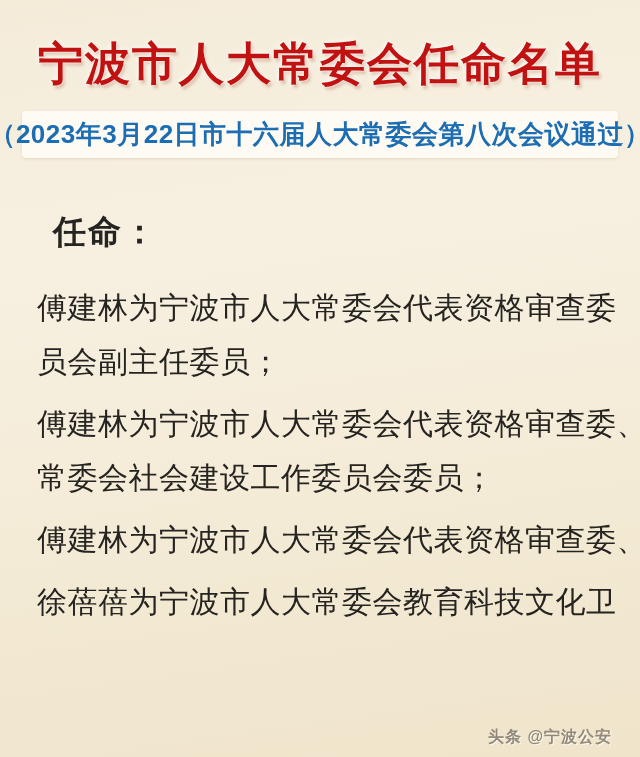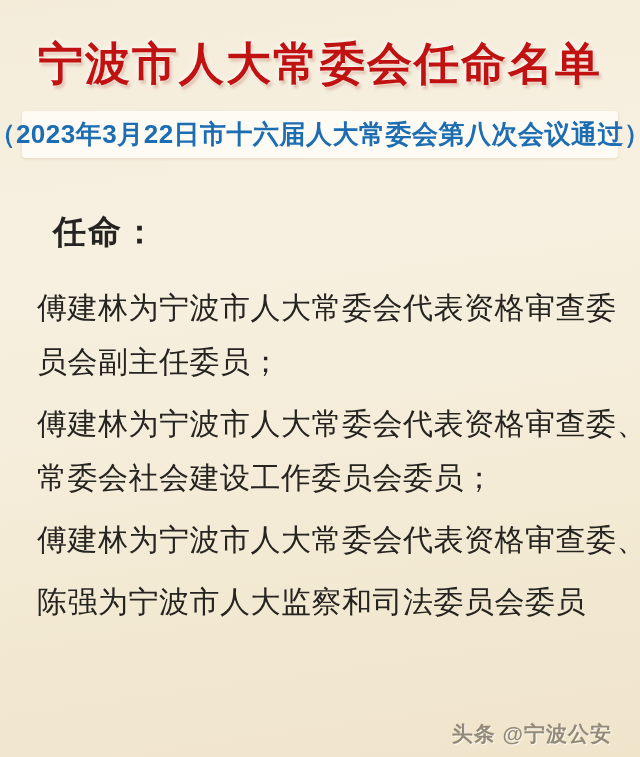--- a/index.html
+++ b/index.html
@@ -70,21 +70,21 @@
   .line {
     font-size: 30px;
     line-height: 54px;
     letter-spacing: 0.5px;
     white-space: nowrap;
   }
   .watermark {
     position: absolute;
     right: 28px;
     bottom: 9px;
-    font-size: 21px;
+    font-size: 16px;
     font-weight: bold;
     letter-spacing: 1px;
     color: rgba(122,111,92,0.8);
     text-shadow: 1px 1px 0 rgba(255,255,255,0.75);
     white-space: nowrap;
   }
 </style>
 </head>
 <body>
 
@@ -108,20 +108,20 @@
     <div class="para">
       <div class="line">傅建林为宁波市人大常委会代表资格审查委、</div>
       <div class="line">常委会社会建设工作委员会委员；</div>
     </div>
 
     <div class="para">
       <div class="line">傅建林为宁波市人大常委会代表资格审查委、</div>
     </div>
 
     <div class="para">
-      <div class="line">陈强为宁波市人大监察和司法委员会委员</div>
+      <div class="line">徐蓓蓓为宁波市人大常委会教育科技文化卫</div>
     </div>
 
   </div>
 
   <div class="watermark">头条 @宁波公安</div>
 
 </div>
 
 </body></html>

